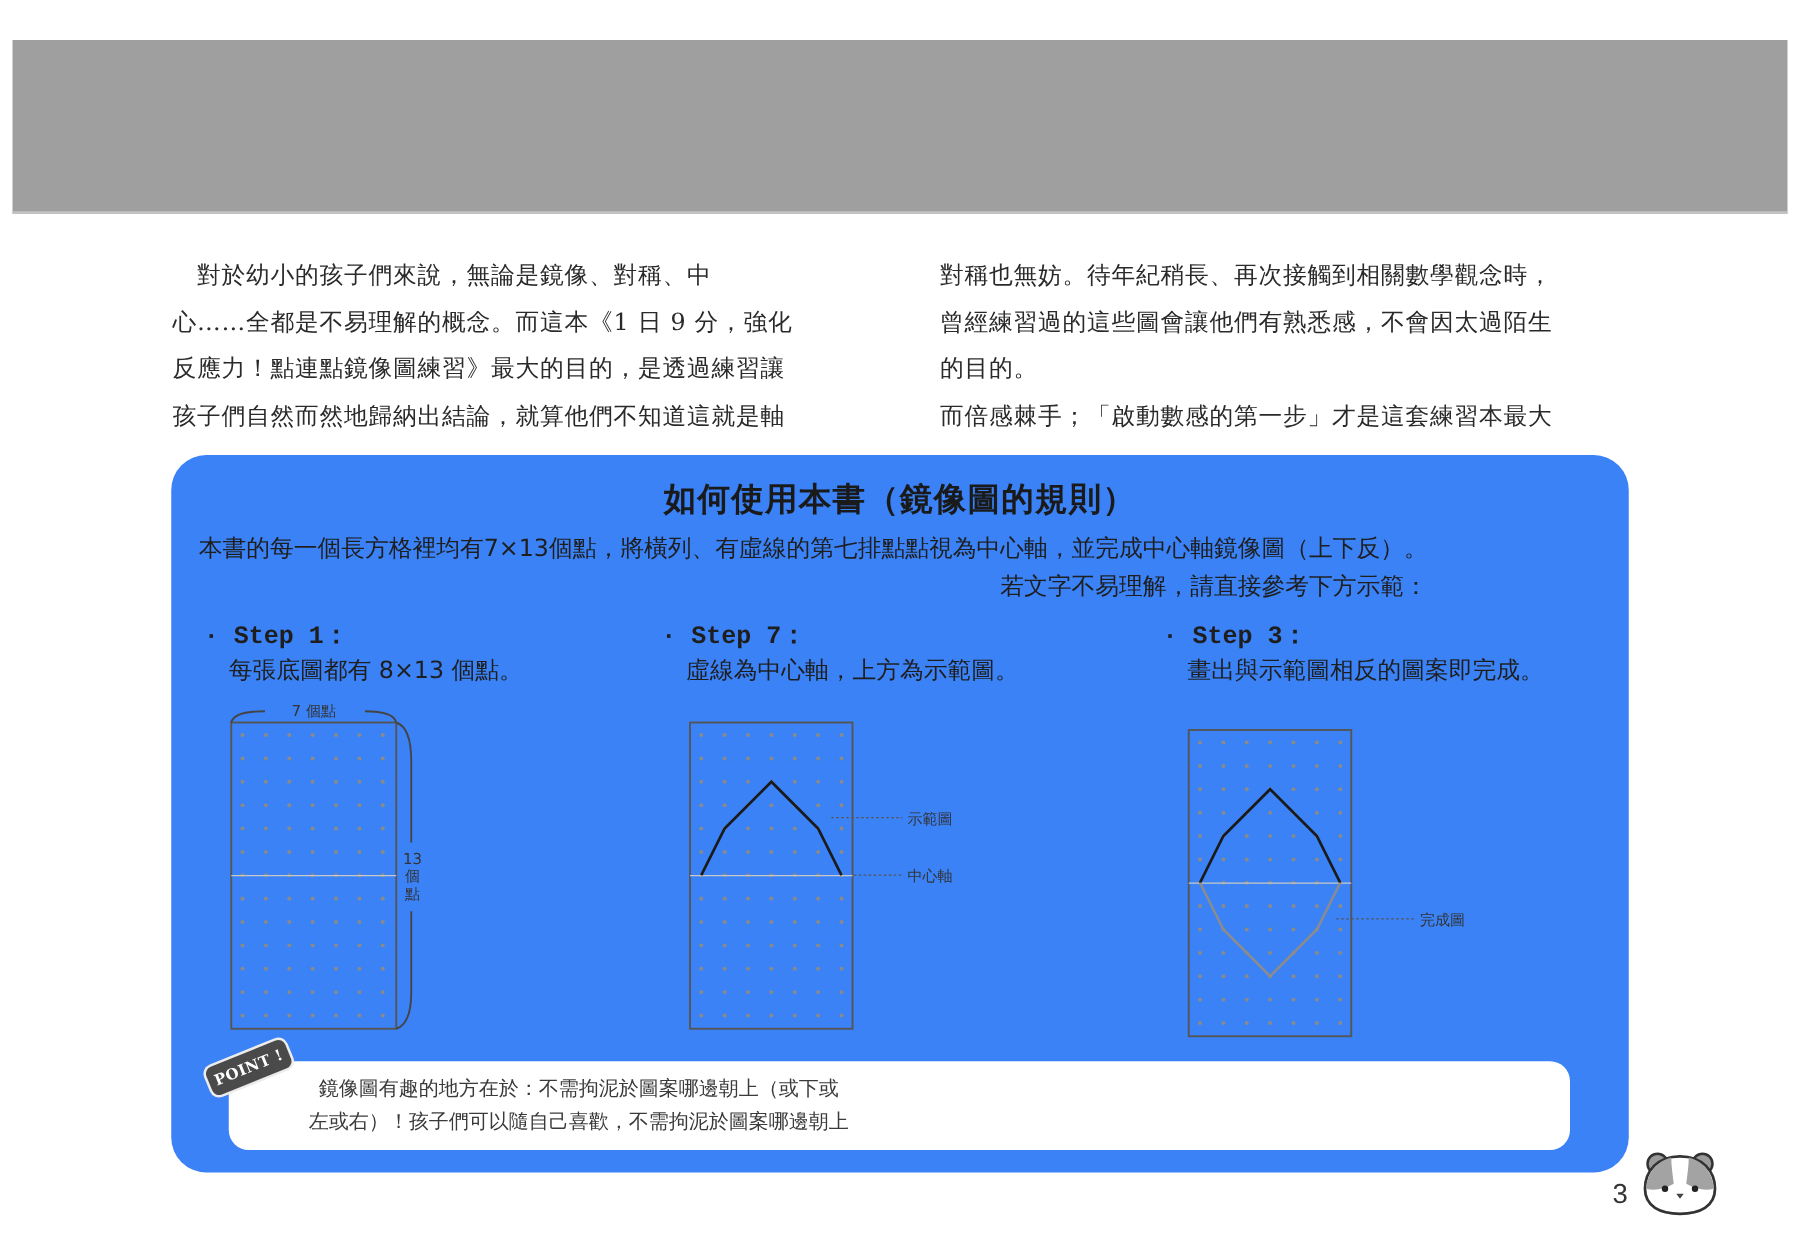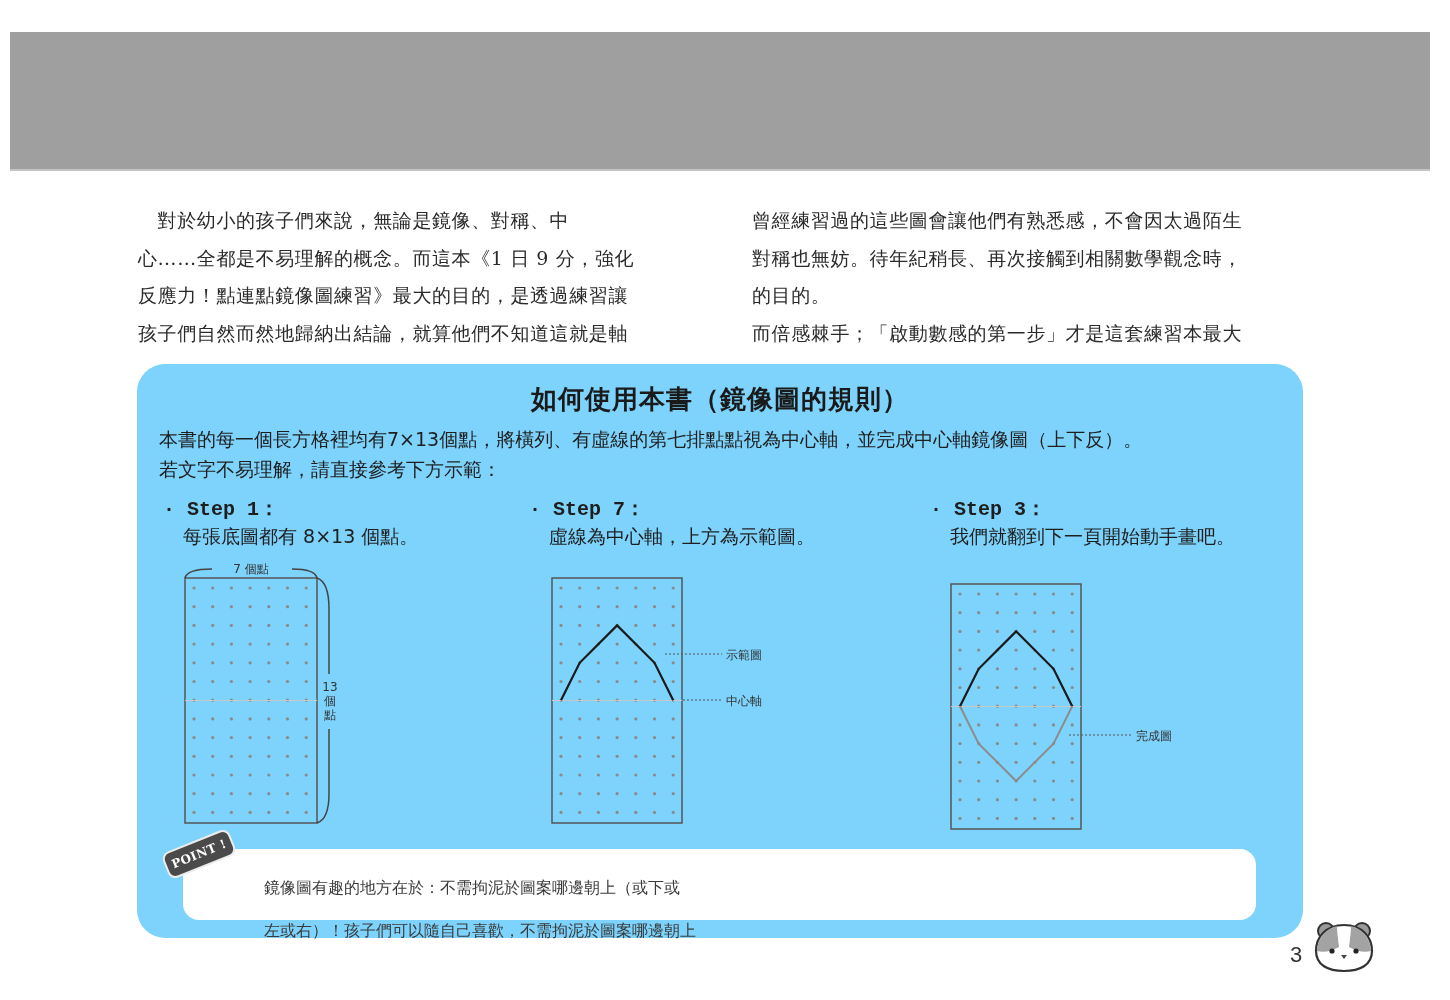--- a/index.html
+++ b/index.html
@@ -17,31 +17,31 @@
   .intro-col {
     position:absolute; top:202px; font-family:"DejaVu Serif","Liberation Serif",serif;
     font-size:19px; line-height:37.5px; color:#2a2a2a; letter-spacing:0.6px;
   }
   .intro-col p { margin:0; white-space:nowrap; }
   .intro-left { left:138px; width:556px; }
   .intro-right { left:752px; width:556px; }
 
   .panel {
     position:absolute; left:137px; top:364px; width:1166px; height:574px;
-    background:#7dd3fc; border-radius:28px;
+    background:#3b82f6; border-radius:28px;
   }
   .panel-title {
     position:absolute; left:0; right:0; top:18px; text-align:center;
     font-size:26px; font-weight:bold; color:#1a1a1a; letter-spacing:1px;
   }
   .rules {
     position:absolute; left:22px; top:60px; font-size:19px; line-height:30px; color:#1e1e1e;
     white-space:nowrap;
   }
-  .rules p { margin:0; }
+  .rules p { margin:0;text-align:right; }
   .step {
     position:absolute; top:132px; font-size:19px; line-height:27px; color:#1e1e1e; white-space:nowrap;
   }
   .step .step-head { font-weight:bold; font-family:Liberation Mono, monospace; font-size:20px; }
   .step .step-desc { padding-left:20px; }
   .step1 { left:26px; }
   .step2 { left:392px; }
   .step3 { left:793px; }
 
   svg.diagram { position:absolute; left:0; top:0; overflow:visible; }
@@ -54,21 +54,21 @@
     position:absolute; left:28px; top:478px; width:68px; height:24px;
     background:#4a4a4a; color:#fff; border-radius:6px;
     transform:rotate(-22deg);
     font-family:"DejaVu Serif","Liberation Serif",serif; font-weight:bold;
     font-size:12px; line-height:24px; text-align:center; letter-spacing:0.5px;
     box-shadow:0 0 0 2px #ececec;
   }
   .point-text {
     position:absolute; top:494px; font-size:16px; line-height:26px; color:#3a3a3a; white-space:nowrap;
   }
-  .point-text p { margin:17px; }
+  .point-text p { margin:0;text-align:center; }
   .point-left { left:110px; }
   .point-right { left:638px; }
 
   .page-number {
     position:absolute; left:1290px; top:942px; font-size:22px; color:#333;
     font-family:"Liberation Sans","DejaVu Sans",sans-serif;
   }
   .mascot { position:absolute; left:1312px; top:917px; }
 </style>
 </head>
@@ -76,22 +76,22 @@
 
 <div class="banner"></div>
 
 <div class="intro-col intro-left">
   <p>　對於幼小的孩子們來說，無論是鏡像、對稱、中</p>
   <p>心……全都是不易理解的概念。而這本《1 日 9 分，強化</p>
   <p>反應力！點連點鏡像圖練習》最大的目的，是透過練習讓</p>
   <p>孩子們自然而然地歸納出結論，就算他們不知道這就是軸</p>
 </div>
 <div class="intro-col intro-right">
+  <p>對稱也無妨。待年紀稍長、再次接觸到相關數學觀念時，</p>
   <p>曾經練習過的這些圖會讓他們有熟悉感，不會因太過陌生</p>
-  <p>對稱也無妨。待年紀稍長、再次接觸到相關數學觀念時，</p>
   <p>的目的。</p>
   <p>而倍感棘手；「啟動數感的第一步」才是這套練習本最大</p>
 </div>
 
 <div class="panel">
   <div class="panel-title">如何使用本書（鏡像圖的規則）</div>
   <div class="rules">
     <p>本書的每一個長方格裡均有7×13個點，將橫列、有虛線的第七排點點視為中心軸，並完成中心軸鏡像圖（上下反）。</p>
     <p>若文字不易理解，請直接參考下方示範：</p>
   </div>
@@ -99,21 +99,21 @@
   <div class="step step1">
     <div class="step-head">· Step 1：</div>
     <div class="step-desc">每張底圖都有 8×13 個點。</div>
   </div>
   <div class="step step2">
     <div class="step-head">· Step 7：</div>
     <div class="step-desc">虛線為中心軸，上方為示範圖。</div>
   </div>
   <div class="step step3">
     <div class="step-head">· Step 3：</div>
-    <div class="step-desc">我們就翻到下一頁開始動手畫吧。</div>
+    <div class="step-desc">畫出與示範圖相反的圖案即完成。</div>
   </div>
 
   <svg class="diagram" width="1166" height="574">
 
     <g id="g1" transform="translate(48,214)">
       <rect x="0" y="0" width="132" height="245" fill="none" stroke="#555" stroke-width="1.5"></rect>
       <circle cx="121.19999999999999" cy="234.39999999999998" r="1.6" fill="#8a8a8a"></circle>
         <circle cx="102.5" cy="234.39999999999998" r="1.6" fill="#8a8a8a"></circle>
         <circle cx="83.8" cy="234.39999999999998" r="1.6" fill="#8a8a8a"></circle>
         <circle cx="65.1" cy="234.39999999999998" r="1.6" fill="#8a8a8a"></circle>

